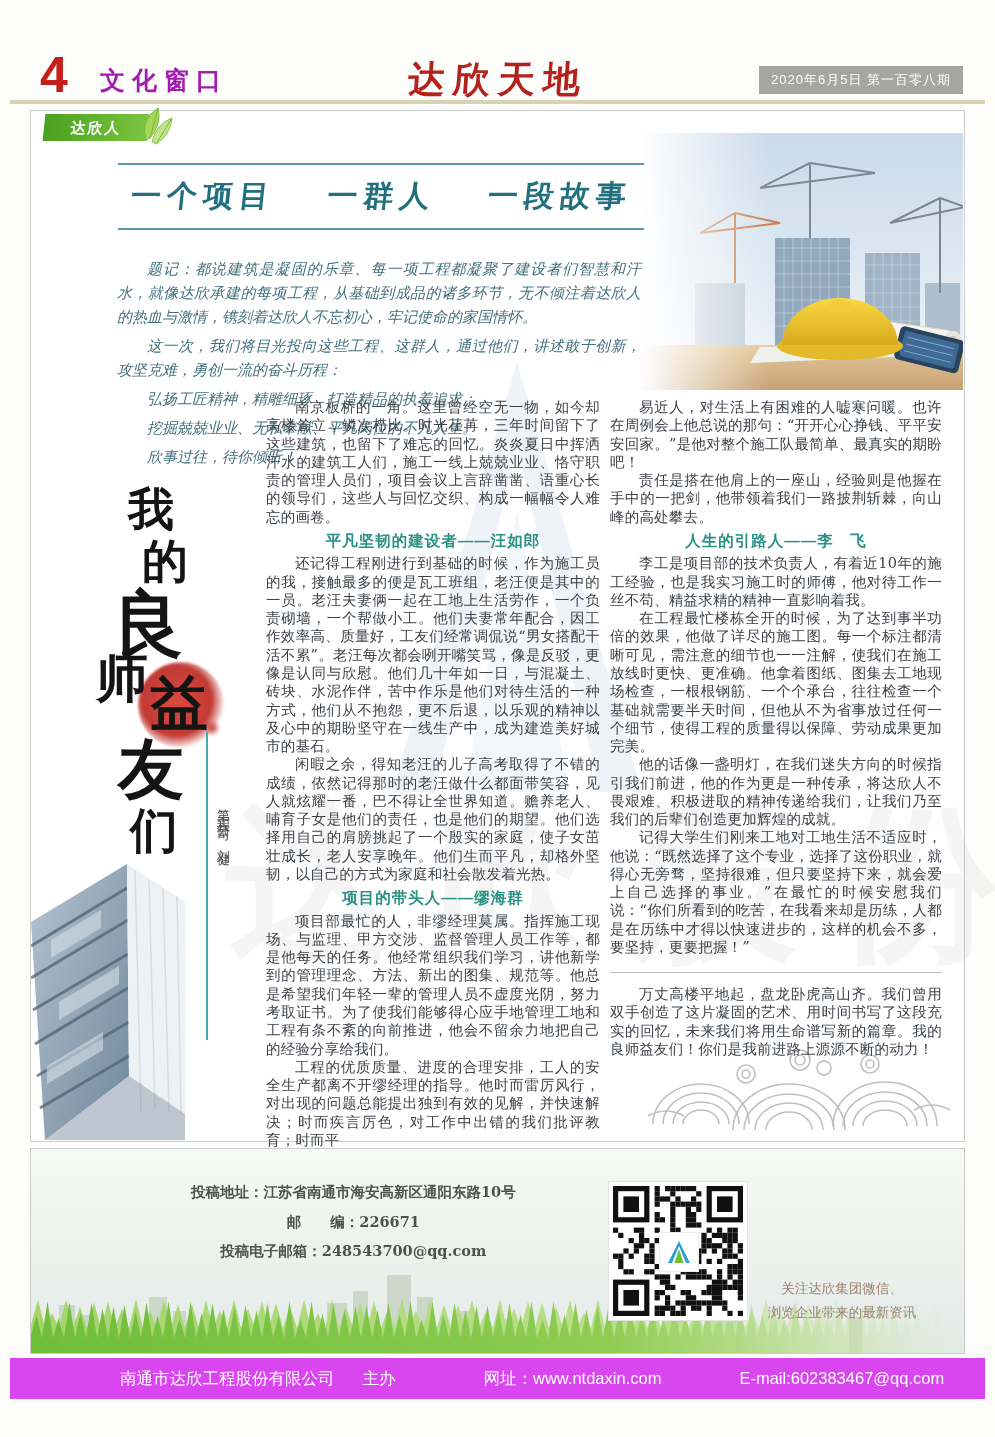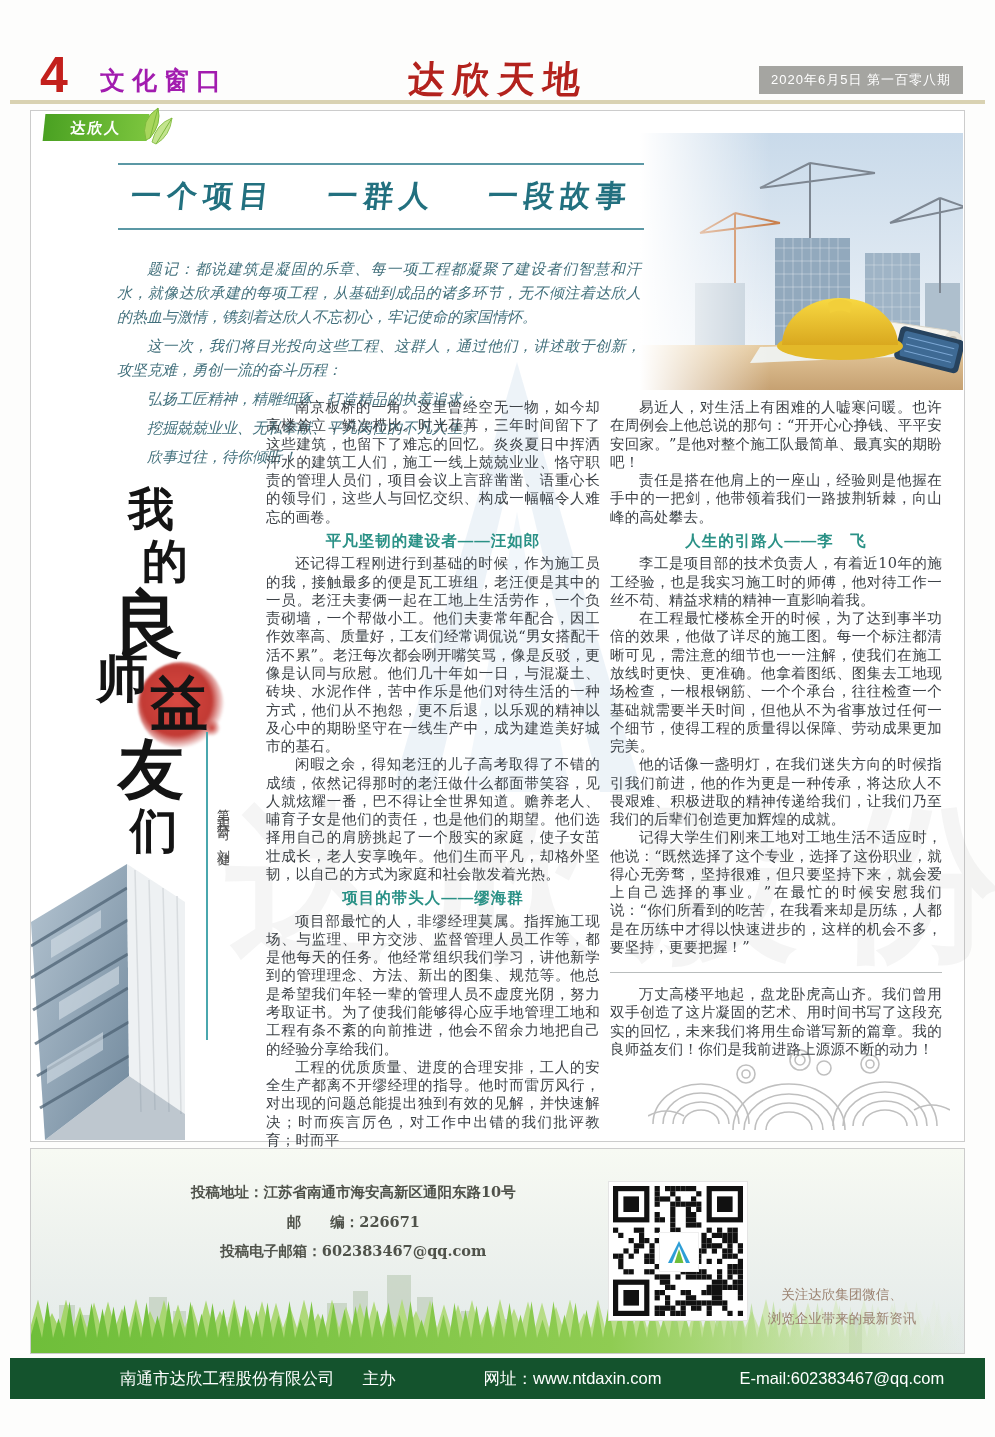--- a/index.html
+++ b/index.html
@@ -58,25 +58,25 @@
   
   .waves{position:absolute;left:648px;top:1046px;z-index:1;}
   
   .bottom-box{position:absolute;left:30px;top:1148px;width:933px;height:204px;border:1px solid #cccccc;
               background:linear-gradient(180deg,#f7faf3 0%,#eef2ee 45%,#e3eae9 100%);overflow:hidden;}
   .contact{position:absolute;left:160px;top:28px;font-size:14.5px;font-weight:bold;color:#4f524a;line-height:2.05;text-align:center;}
   .contact div{white-space:nowrap;}
   .qr{position:absolute;left:578px;top:33px;width:130px;height:130px;background:#fff;padding:4px;box-shadow:0 0 0 1px #e4e4e4;}
   .qr-logo{position:absolute;left:50px;top:50px;width:38px;height:38px;background:#fff;border:1px solid #eee;
            display:flex;align-items:center;justify-content:center;}
-  .wechat-note{position:absolute;left:716px;top:134px;width:190px;text-align:center;
+  .wechat-note{position:absolute;left:716px;top:128px;width:190px;text-align:center;
                font-size:13.5px;color:#9b8270;line-height:1.75;}
   .skyline{position:absolute;left:0;bottom:0;width:933px;height:100px;}
   
-  .footer-bar{position:absolute;left:10px;top:1358px;width:975px;height:41px;background:#14532d;color:#fff;
+  .footer-bar{position:absolute;left:10px;top:1358px;width:975px;height:41px;background:#d946ef;color:#fff;
               font-family:"Liberation Sans",sans-serif;font-size:16.5px;display:flex;align-items:center;}
   .footer-bar span{white-space:nowrap;}
   .f-company{margin-left:110px;}
   .f-role{margin-left:28px;}
   .f-web{margin-left:88px;}
   .f-mail{margin-left:78px;}
 </style>
 </head>
 <body>
 
@@ -299,21 +299,21 @@
           <stop offset="1" stop-color="#dfeccc" stop-opacity="0"></stop>
         </linearGradient>
       </defs>
       <path id="grass-back" fill="url(#grassG2)" d="M0,100 L0,72 L7,46.5 L14,75 L21,60.0 L28,75 L35,46.4 L42,75 L49,53.7 L56,75 L63,49.6 L70,75 L77,48.5 L84,75 L91,55.4 L98,75 L105,46.1 L112,75 L119,58.1 L126,75 L133,47.1 L140,75 L147,51.6 L154,75 L161,51.4 L168,75 L175,47.3 L182,75 L189,57.8 L196,75 L203,46.0 L210,75 L217,55.7 L224,75 L231,48.3 L238,75 L245,49.8 L252,75 L259,53.5 L266,75 L273,46.4 L280,75 L287,60.3 L294,75 L301,46.4 L308,75 L315,53.5 L322,75 L329,49.8 L336,75 L343,48.3 L350,75 L357,55.7 L364,75 L371,46.0 L378,75 L385,57.8 L392,75 L399,47.3 L406,75 L413,51.4 L420,75 L427,51.7 L434,75 L441,47.1 L448,75 L455,58.2 L462,75 L469,46.1 L476,75 L483,55.4 L490,75 L497,48.5 L504,75 L511,49.6 L518,75 L525,53.8 L532,75 L539,46.4 L546,75 L553,60.0 L560,75 L567,46.5 L574,75 L581,53.2 L588,75 L595,50.0 L602,75 L609,48.1 L616,75 L623,56.1 L630,75 L637,46.0 L644,75 L651,57.5 L658,75 L665,47.4 L672,75 L679,51.1 L686,75 L693,51.9 L700,75 L707,47.0 L714,75 L721,58.5 L728,75 L735,46.1 L742,75 L749,55.1 L756,75 L763,48.7 L770,75 L777,49.4 L784,75 L791,54.0 L798,75 L805,46.3 L812,75 L819,59.6 L826,75 L833,46.6 L840,75 L847,52.9 L854,75 L861,50.3 L868,75 L875,47.9 L882,75 L889,56.4 L896,75 L903,46.0 L910,75 L917,57.2 L924,75 L931,47.5 L938,75 L933,100 Z"></path>
       <path id="grass-front" fill="url(#grassG1)" d="M0,100 L0,82 L5.5,63.0 L11,85 L16.5,48.0 L22,85 L27.5,65.2 L33,85 L38.5,48.5 L44,85 L49.5,60.1 L55,85 L60.5,50.3 L66,85 L71.5,55.5 L77,85 L82.5,53.5 L88,85 L93.5,51.8 L99,85 L104.5,57.7 L110,85 L115.5,49.2 L121,85 L126.5,62.6 L132,85 L137.5,48.1 L143,85 L148.5,65.6 L154,85 L159.5,48.4 L165,85 L170.5,60.4 L176,85 L181.5,50.1 L187,85 L192.5,55.8 L198,85 L203.5,53.2 L209,85 L214.5,52.0 L220,85 L225.5,57.3 L231,85 L236.5,49.4 L242,85 L247.5,62.2 L253,85 L258.5,48.1 L264,85 L269.5,66.0 L275,85 L280.5,48.3 L286,85 L291.5,60.8 L297,85 L302.5,49.9 L308,85 L313.5,56.1 L319,85 L324.5,52.9 L330,85 L335.5,52.3 L341,85 L346.5,57.0 L352,85 L357.5,49.5 L363,85 L368.5,61.8 L374,85 L379.5,48.1 L385,85 L390.5,66.4 L396,85 L401.5,48.2 L407,85 L412.5,61.2 L418,85 L423.5,49.8 L429,85 L434.5,56.5 L440,85 L445.5,52.6 L451,85 L456.5,52.5 L462,85 L467.5,56.6 L473,85 L478.5,49.7 L484,85 L489.5,61.4 L495,85 L500.5,48.2 L506,85 L511.5,66.6 L517,85 L522.5,48.2 L528,85 L533.5,61.6 L539,85 L544.5,49.6 L550,85 L555.5,56.8 L561,85 L566.5,52.4 L572,85 L577.5,52.8 L583,85 L588.5,56.3 L594,85 L599.5,49.9 L605,85 L610.5,61.0 L616,85 L621.5,48.3 L627,85 L632.5,66.2 L638,85 L643.5,48.1 L649,85 L654.5,62.0 L660,85 L665.5,49.4 L671,85 L676.5,57.2 L682,85 L687.5,52.1 L693,85 L698.5,53.1 L704,85 L709.5,55.9 L715,85 L720.5,50.1 L726,85 L731.5,60.6 L737,85 L742.5,48.3 L748,85 L753.5,65.8 L759,85 L764.5,48.1 L770,85 L775.5,62.4 L781,85 L786.5,49.3 L792,85 L797.5,57.5 L803,85 L808.5,51.9 L814,85 L819.5,53.4 L825,85 L830.5,55.6 L836,85 L841.5,50.2 L847,85 L852.5,60.2 L858,85 L863.5,48.4 L869,85 L874.5,65.3 L880,85 L885.5,48.0 L891,85 L896.5,62.8 L902,85 L907.5,49.1 L913,85 L918.5,57.9 L924,85 L929.5,51.6 L935,85 L933,100 Z"></path>
     </svg>
 
     <div class="contact">
       <div>投稿地址：江苏省南通市海安高新区通阳东路10号</div>
       <div>邮　　编：226671</div>
-      <div>投稿电子邮箱：602383467@qq.com</div>
+      <div>投稿电子邮箱：248543700@qq.com</div>
     </div>
 
     <div class="qr">
       <svg id="qr-svg" width="130" height="130" viewBox="0 0 100 100" fill="#111">
         <g>
           <rect x="0" y="0" width="28" height="28"></rect>
             <rect x="4" y="4" width="20" height="20" fill="#fff"></rect>
             <rect x="8" y="8" width="12" height="12"></rect>
           <rect x="72" y="0" width="28" height="28"></rect>
             <rect x="76" y="4" width="20" height="20" fill="#fff"></rect>

